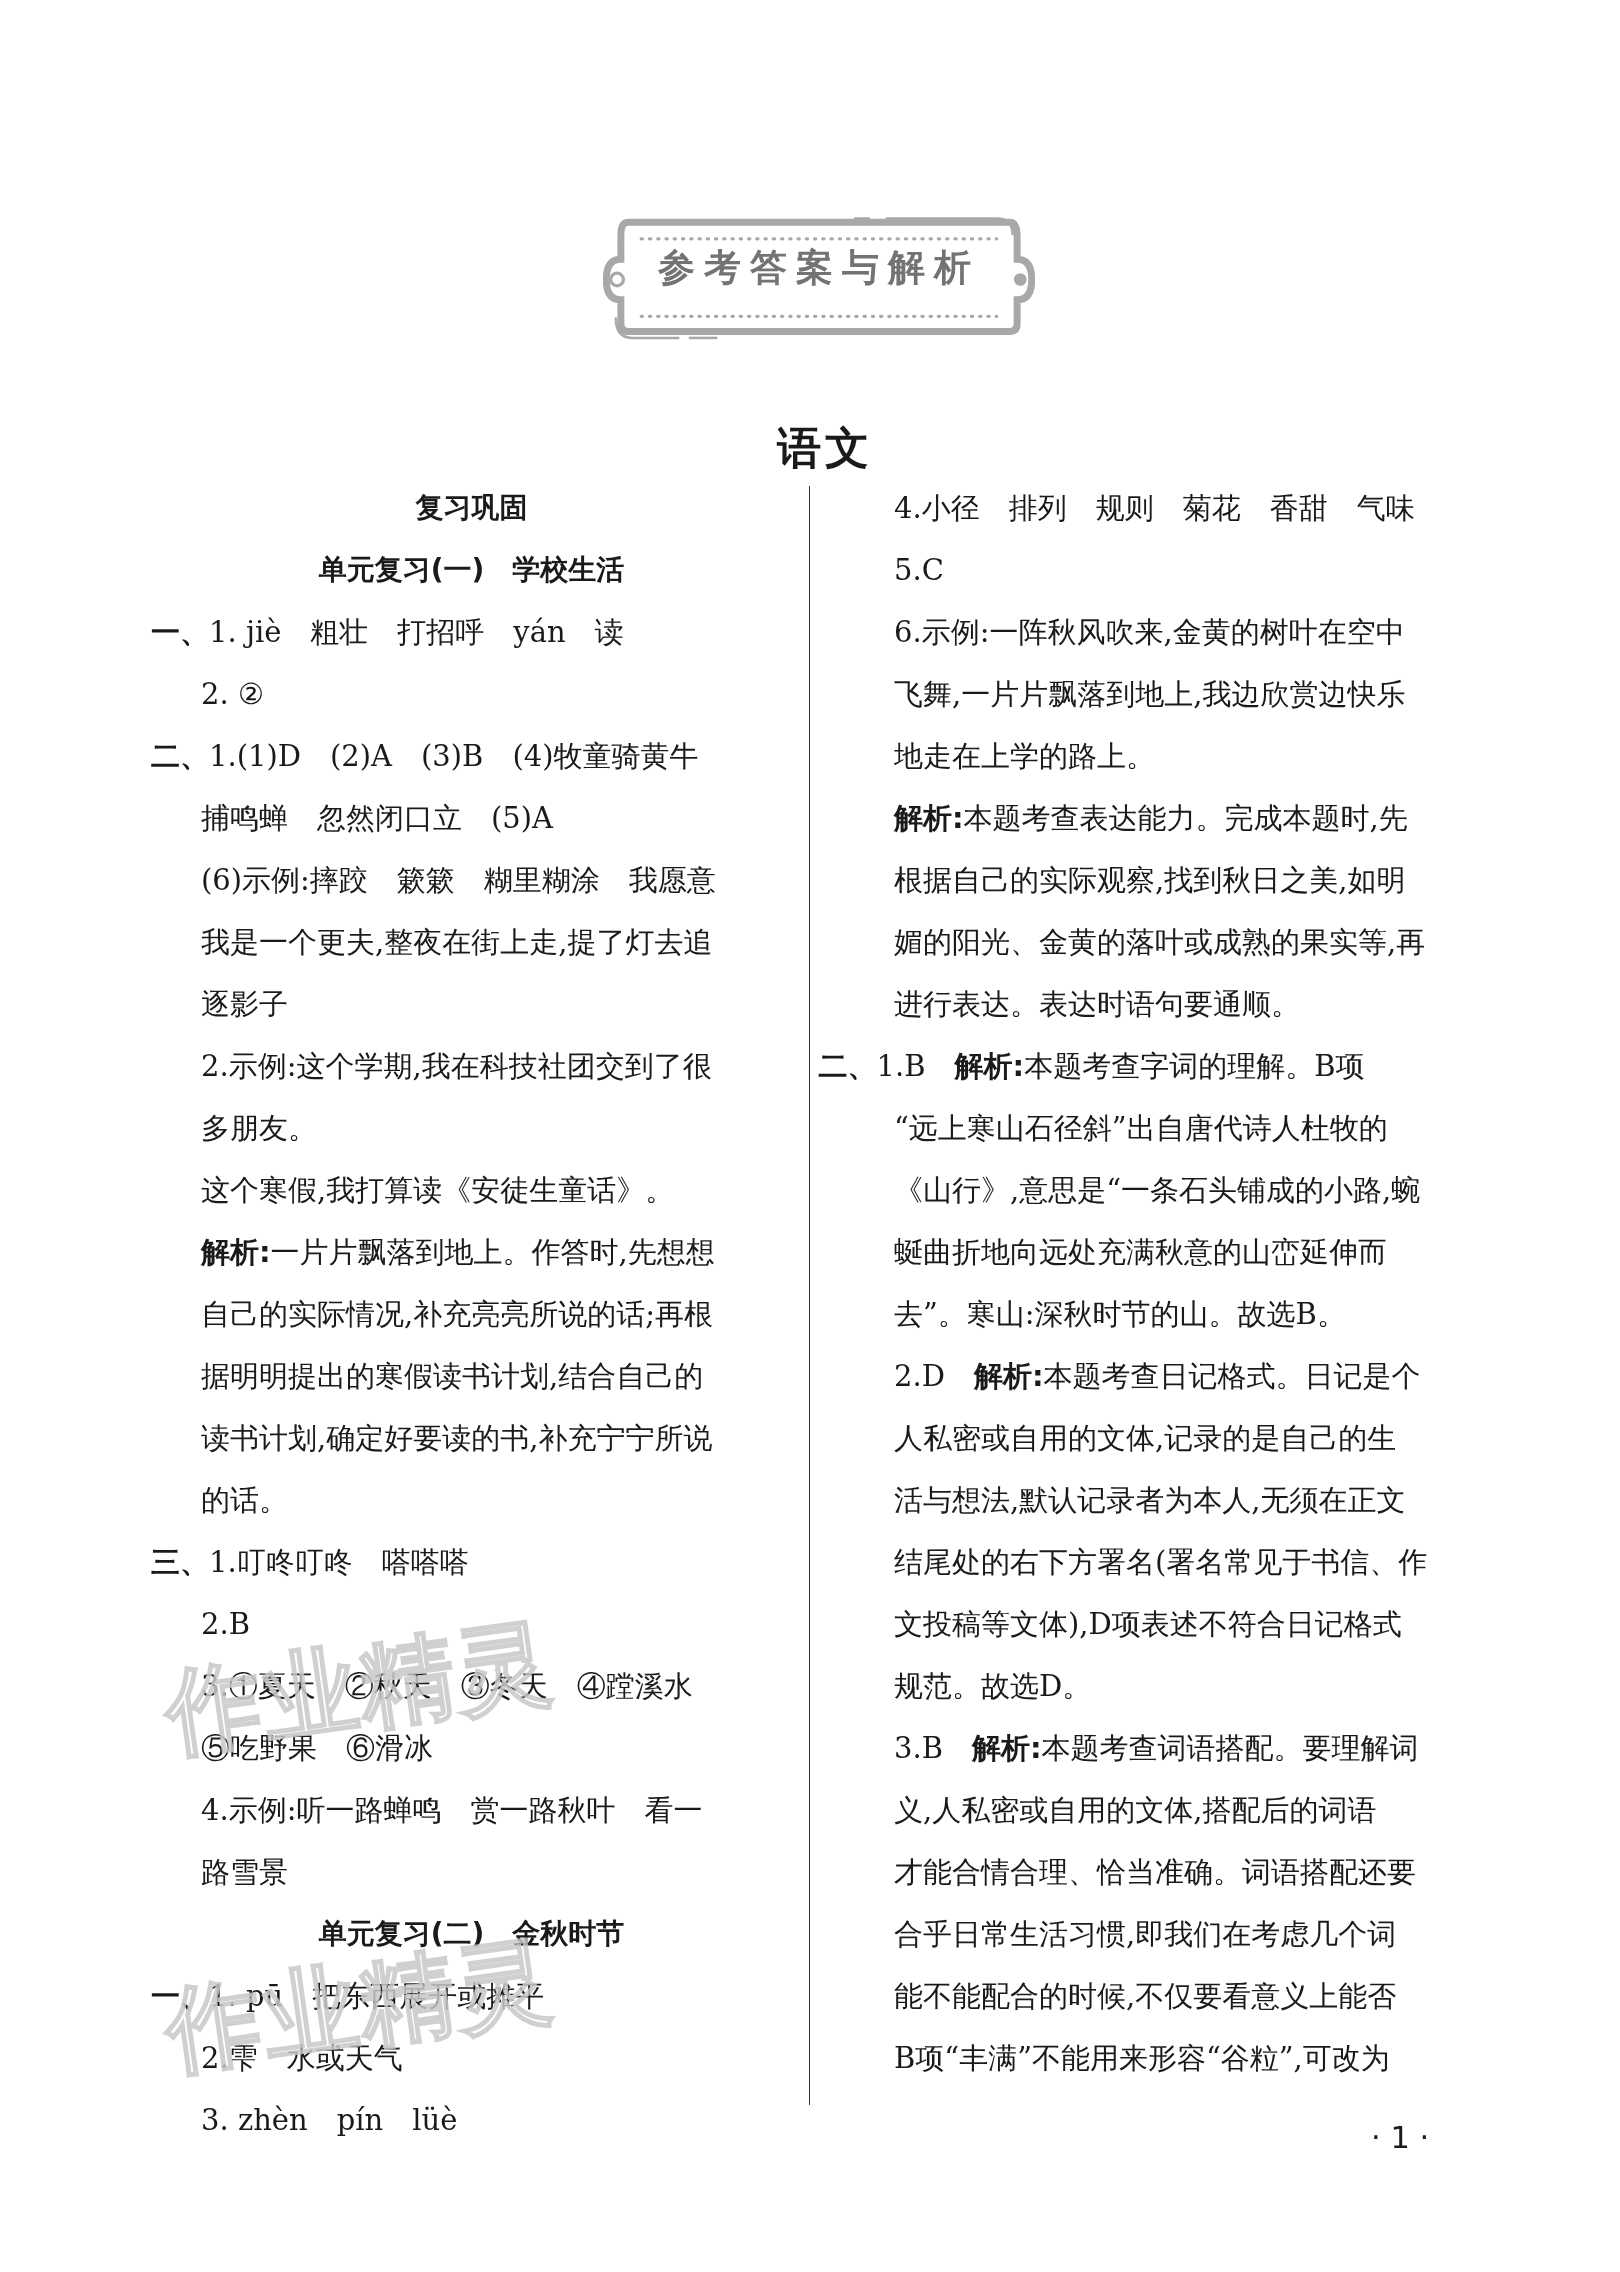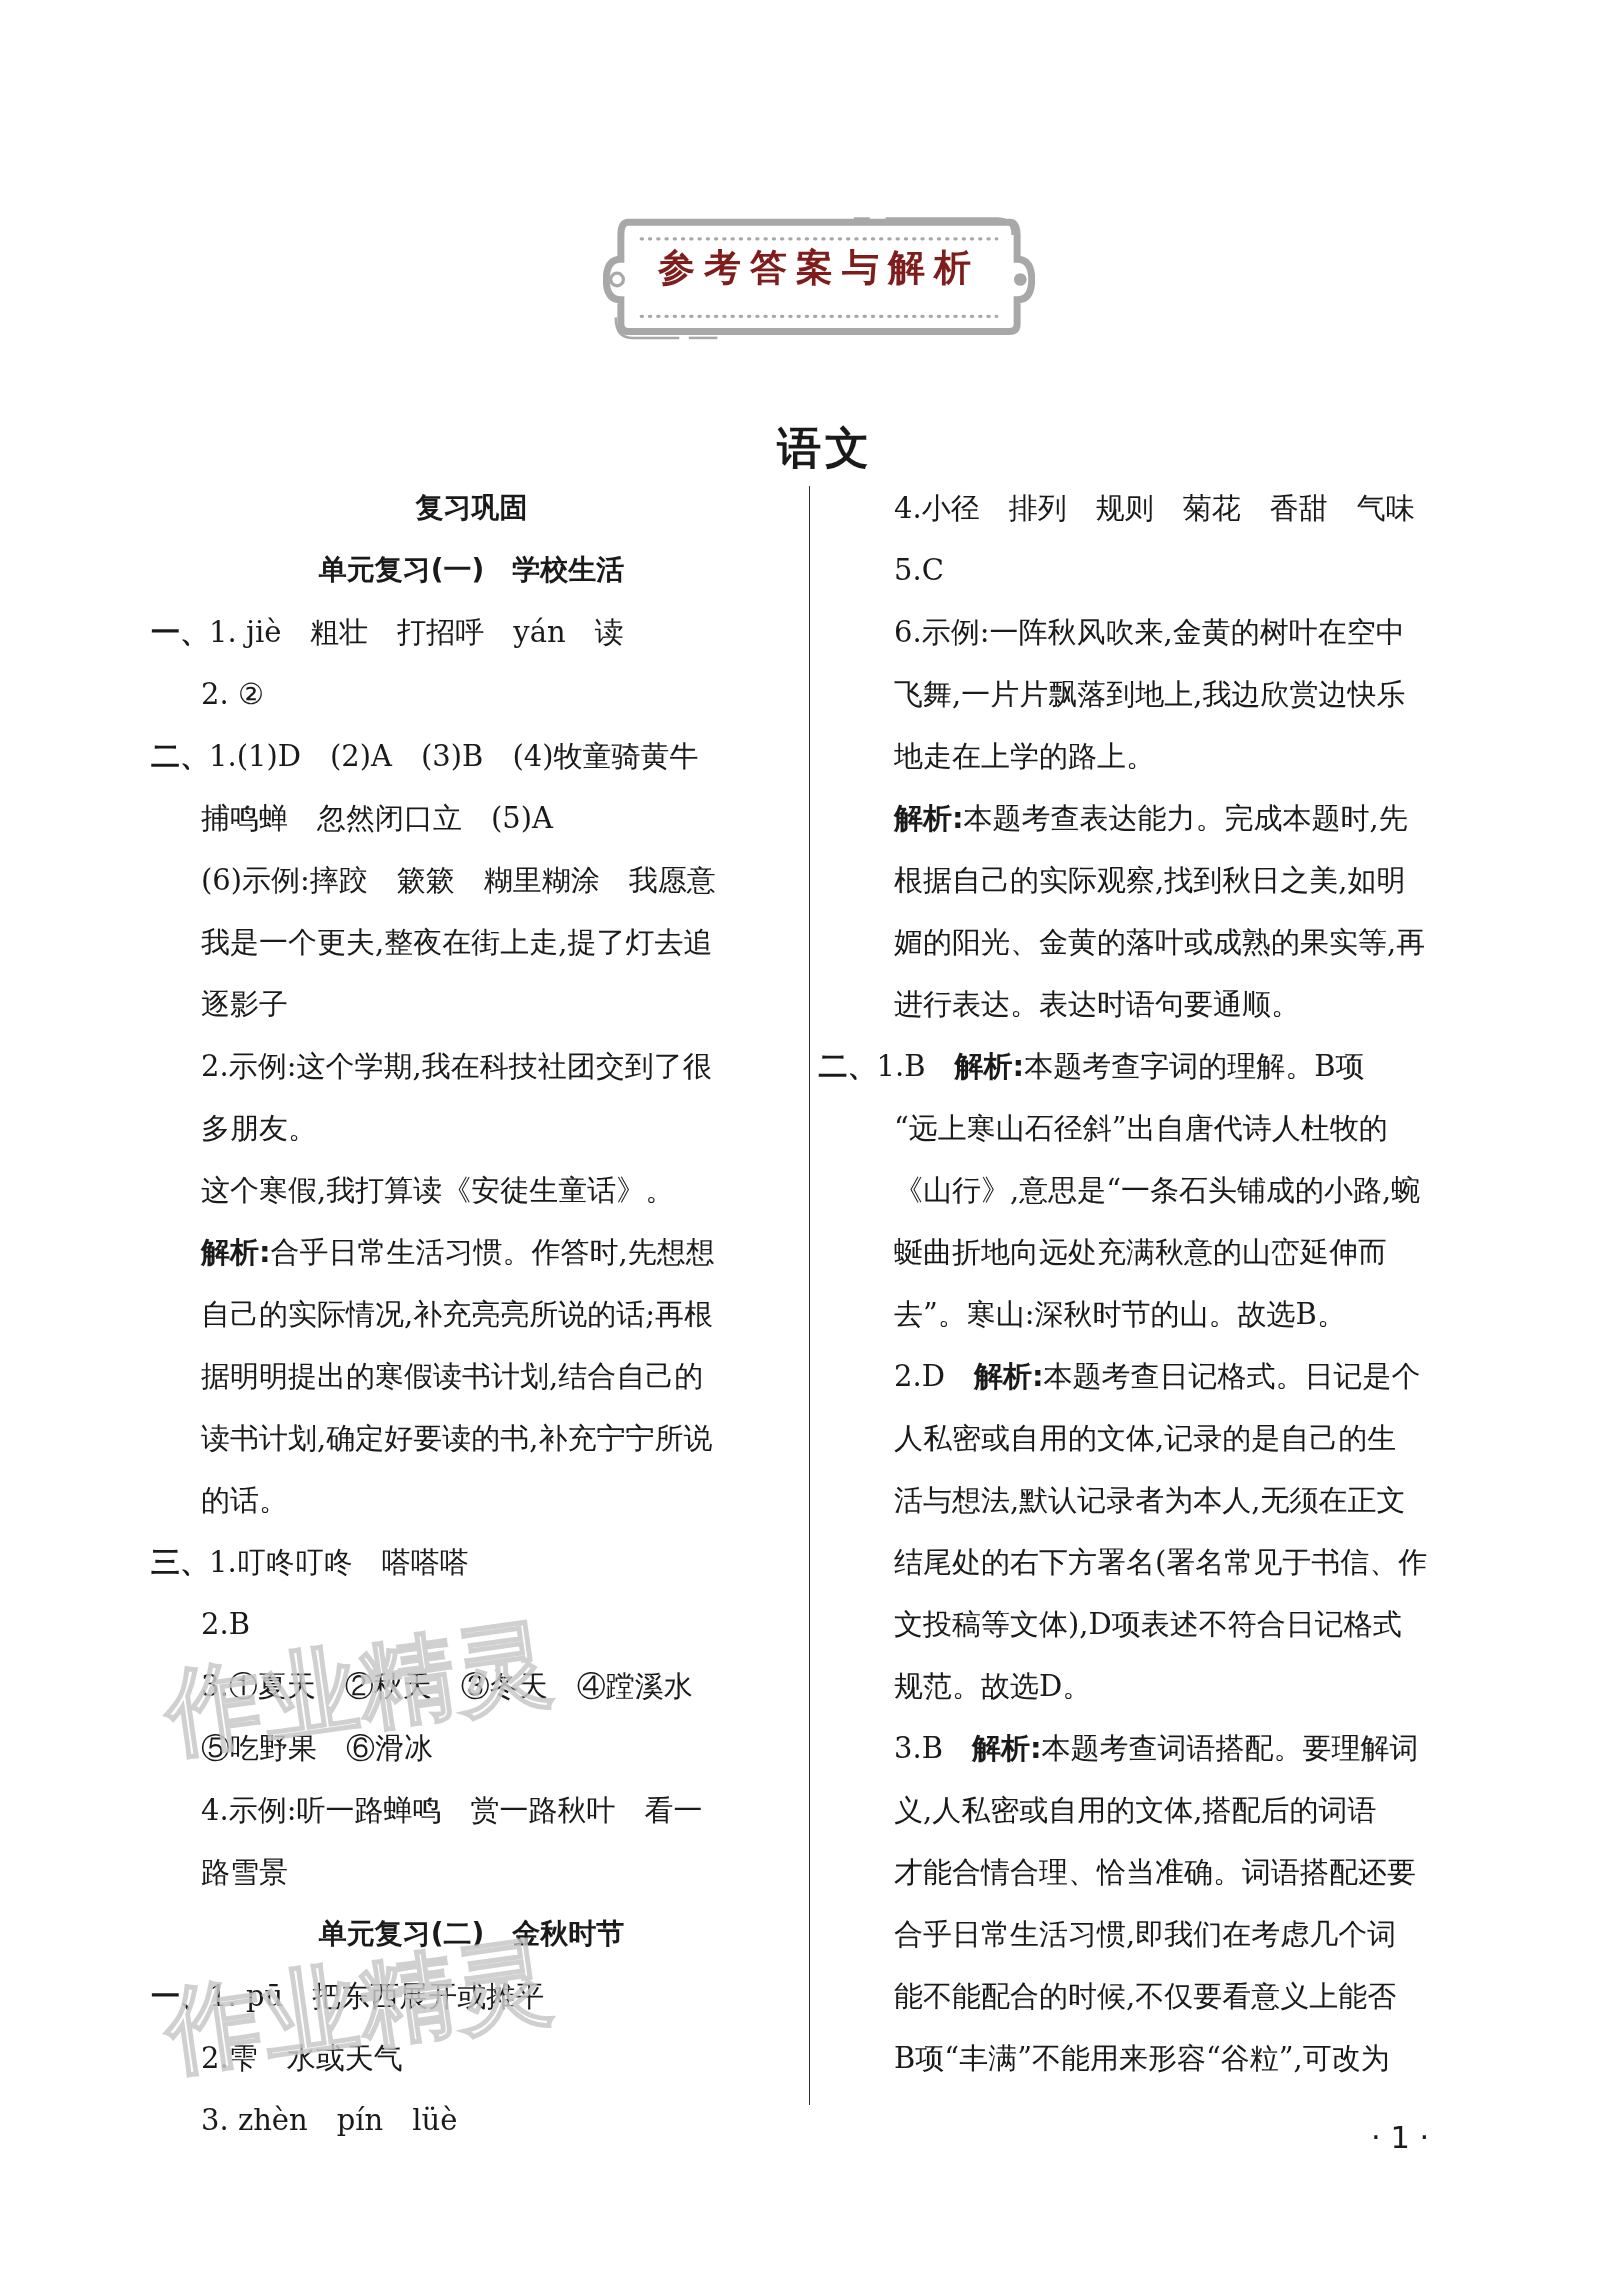--- a/index.html
+++ b/index.html
@@ -8,21 +8,21 @@
     font-family: "DejaVu Serif", "Liberation Serif", serif;
     color: #1a1a1a;
   }
   .banner {
     position: absolute; left: 603px; top: 216px; width: 432px; height: 127px;
   }
   .banner svg { position: absolute; left: 0; top: 0; }
   .banner-title {
     position: absolute; left: 0; top: 27px; width: 432px; text-align: center;
     font-family: "DejaVu Sans", "Liberation Sans", sans-serif;
-    font-weight: bold; font-size: 37px; letter-spacing: 9px; color: #7f1d1d;
+    font-weight: bold; font-size: 37px; letter-spacing: 9px; color: #737373;
   }
   .subject {
     position: absolute; left: 717px; top: 419px; width: 216px; text-align: center;
     font-family: "DejaVu Sans", "Liberation Sans", sans-serif;
     font-weight: bold; font-size: 44px; letter-spacing: 3.8px;
   }
   .col { position: absolute; top: 477px; }
   .col-left { left: 151px; width: 641px; }
   .col-right { left: 844px; width: 654px; }
   .divider {
@@ -80,21 +80,21 @@
   <div class="line ind">2. ②</div>
 
   <div class="line"><span class="lead">二、</span><span>1.(1)D　(2)A　(3)B　(4)牧童骑黄牛</span></div>
   <div class="line ind">捕鸣蝉　忽然闭口立　(5)A</div>
   <div class="line ind">(6)示例:摔跤　簌簌　糊里糊涂　我愿意</div>
   <div class="line ind">我是一个更夫,整夜在街上走,提了灯去追</div>
   <div class="line ind">逐影子</div>
   <div class="line ind">2.示例:这个学期,我在科技社团交到了很</div>
   <div class="line ind">多朋友。</div>
   <div class="line ind">这个寒假,我打算读《安徒生童话》。</div>
-  <div class="line ind"><span class="kw">解析:</span><span>合乎日常生活习惯。作答时,先想想</span></div>
+  <div class="line ind"><span class="kw">解析:</span><span>一片片飘落到地上。作答时,先想想</span></div>
   <div class="line ind">自己的实际情况,补充亮亮所说的话;再根</div>
   <div class="line ind">据明明提出的寒假读书计划,结合自己的</div>
   <div class="line ind">读书计划,确定好要读的书,补充宁宁所说</div>
   <div class="line ind">的话。</div>
 
   <div class="line"><span class="lead">三、</span><span>1.叮咚叮咚　嗒嗒嗒</span></div>
   <div class="line ind">2.B</div>
   <div class="line ind">3.①夏天　②秋天　③冬天　④蹚溪水</div>
   <div class="line ind">⑤吃野果　⑥滑冰</div>
   <div class="line ind">4.示例:听一路蝉鸣　赏一路秋叶　看一</div>

